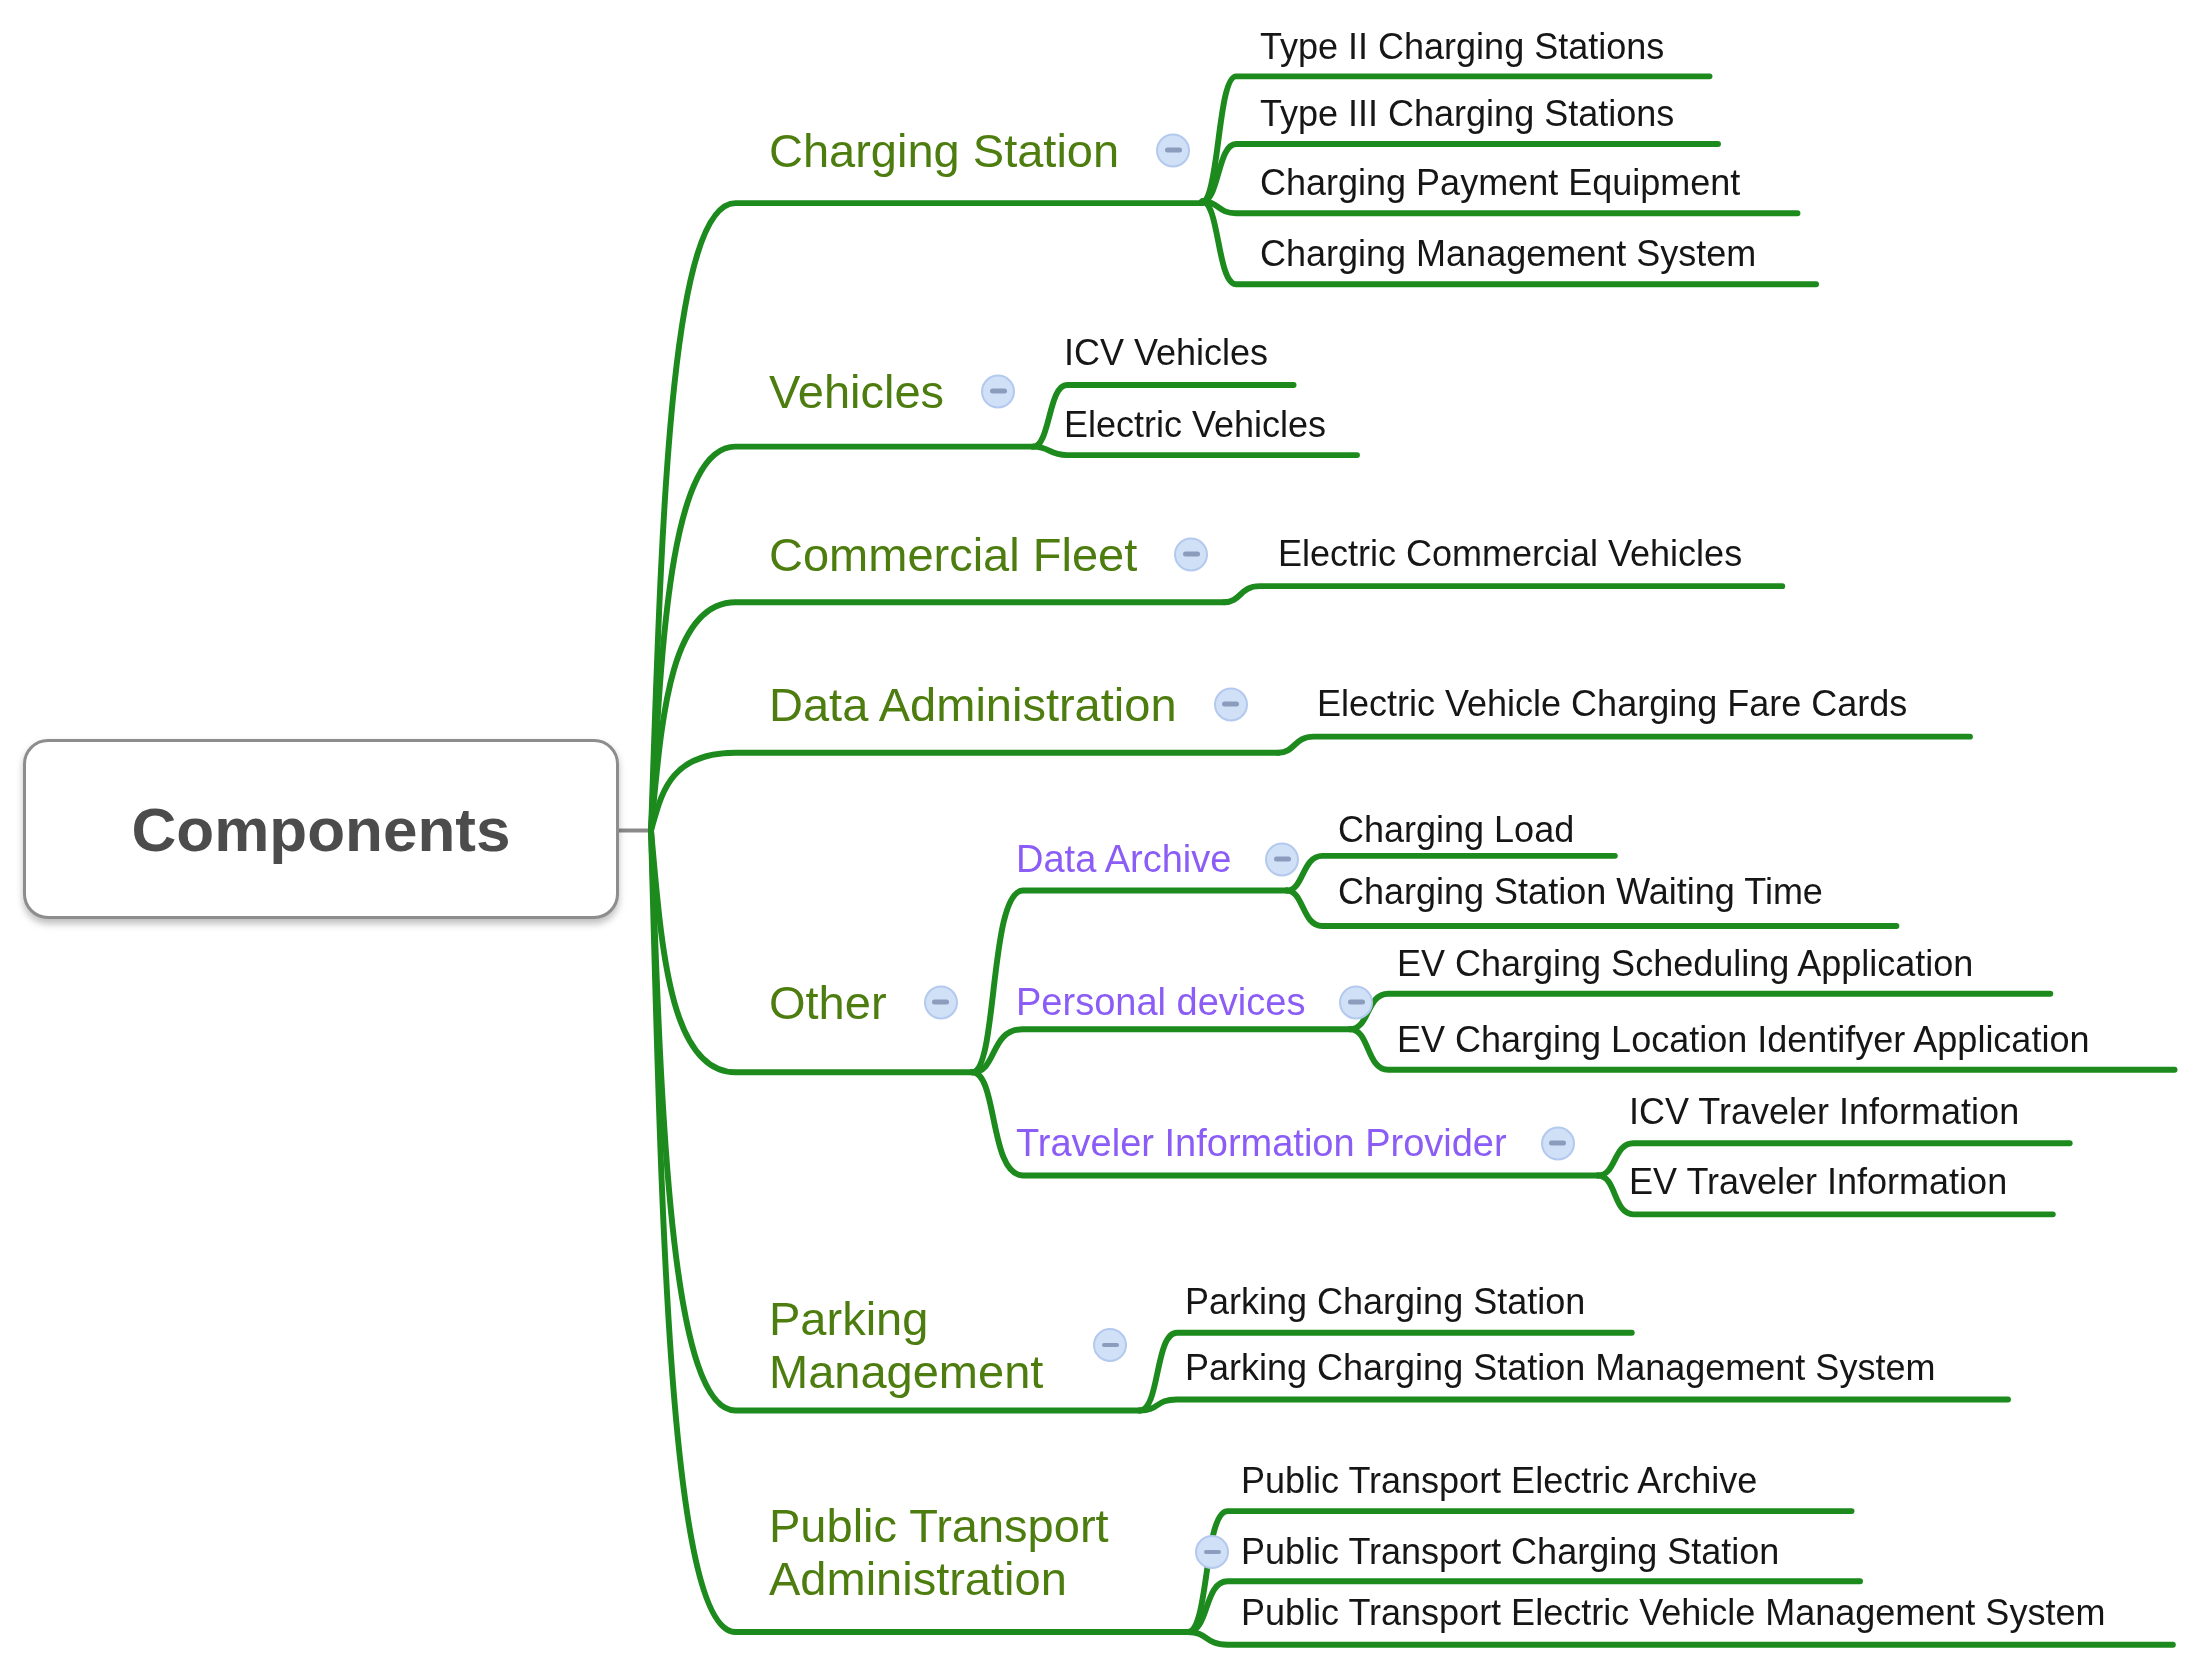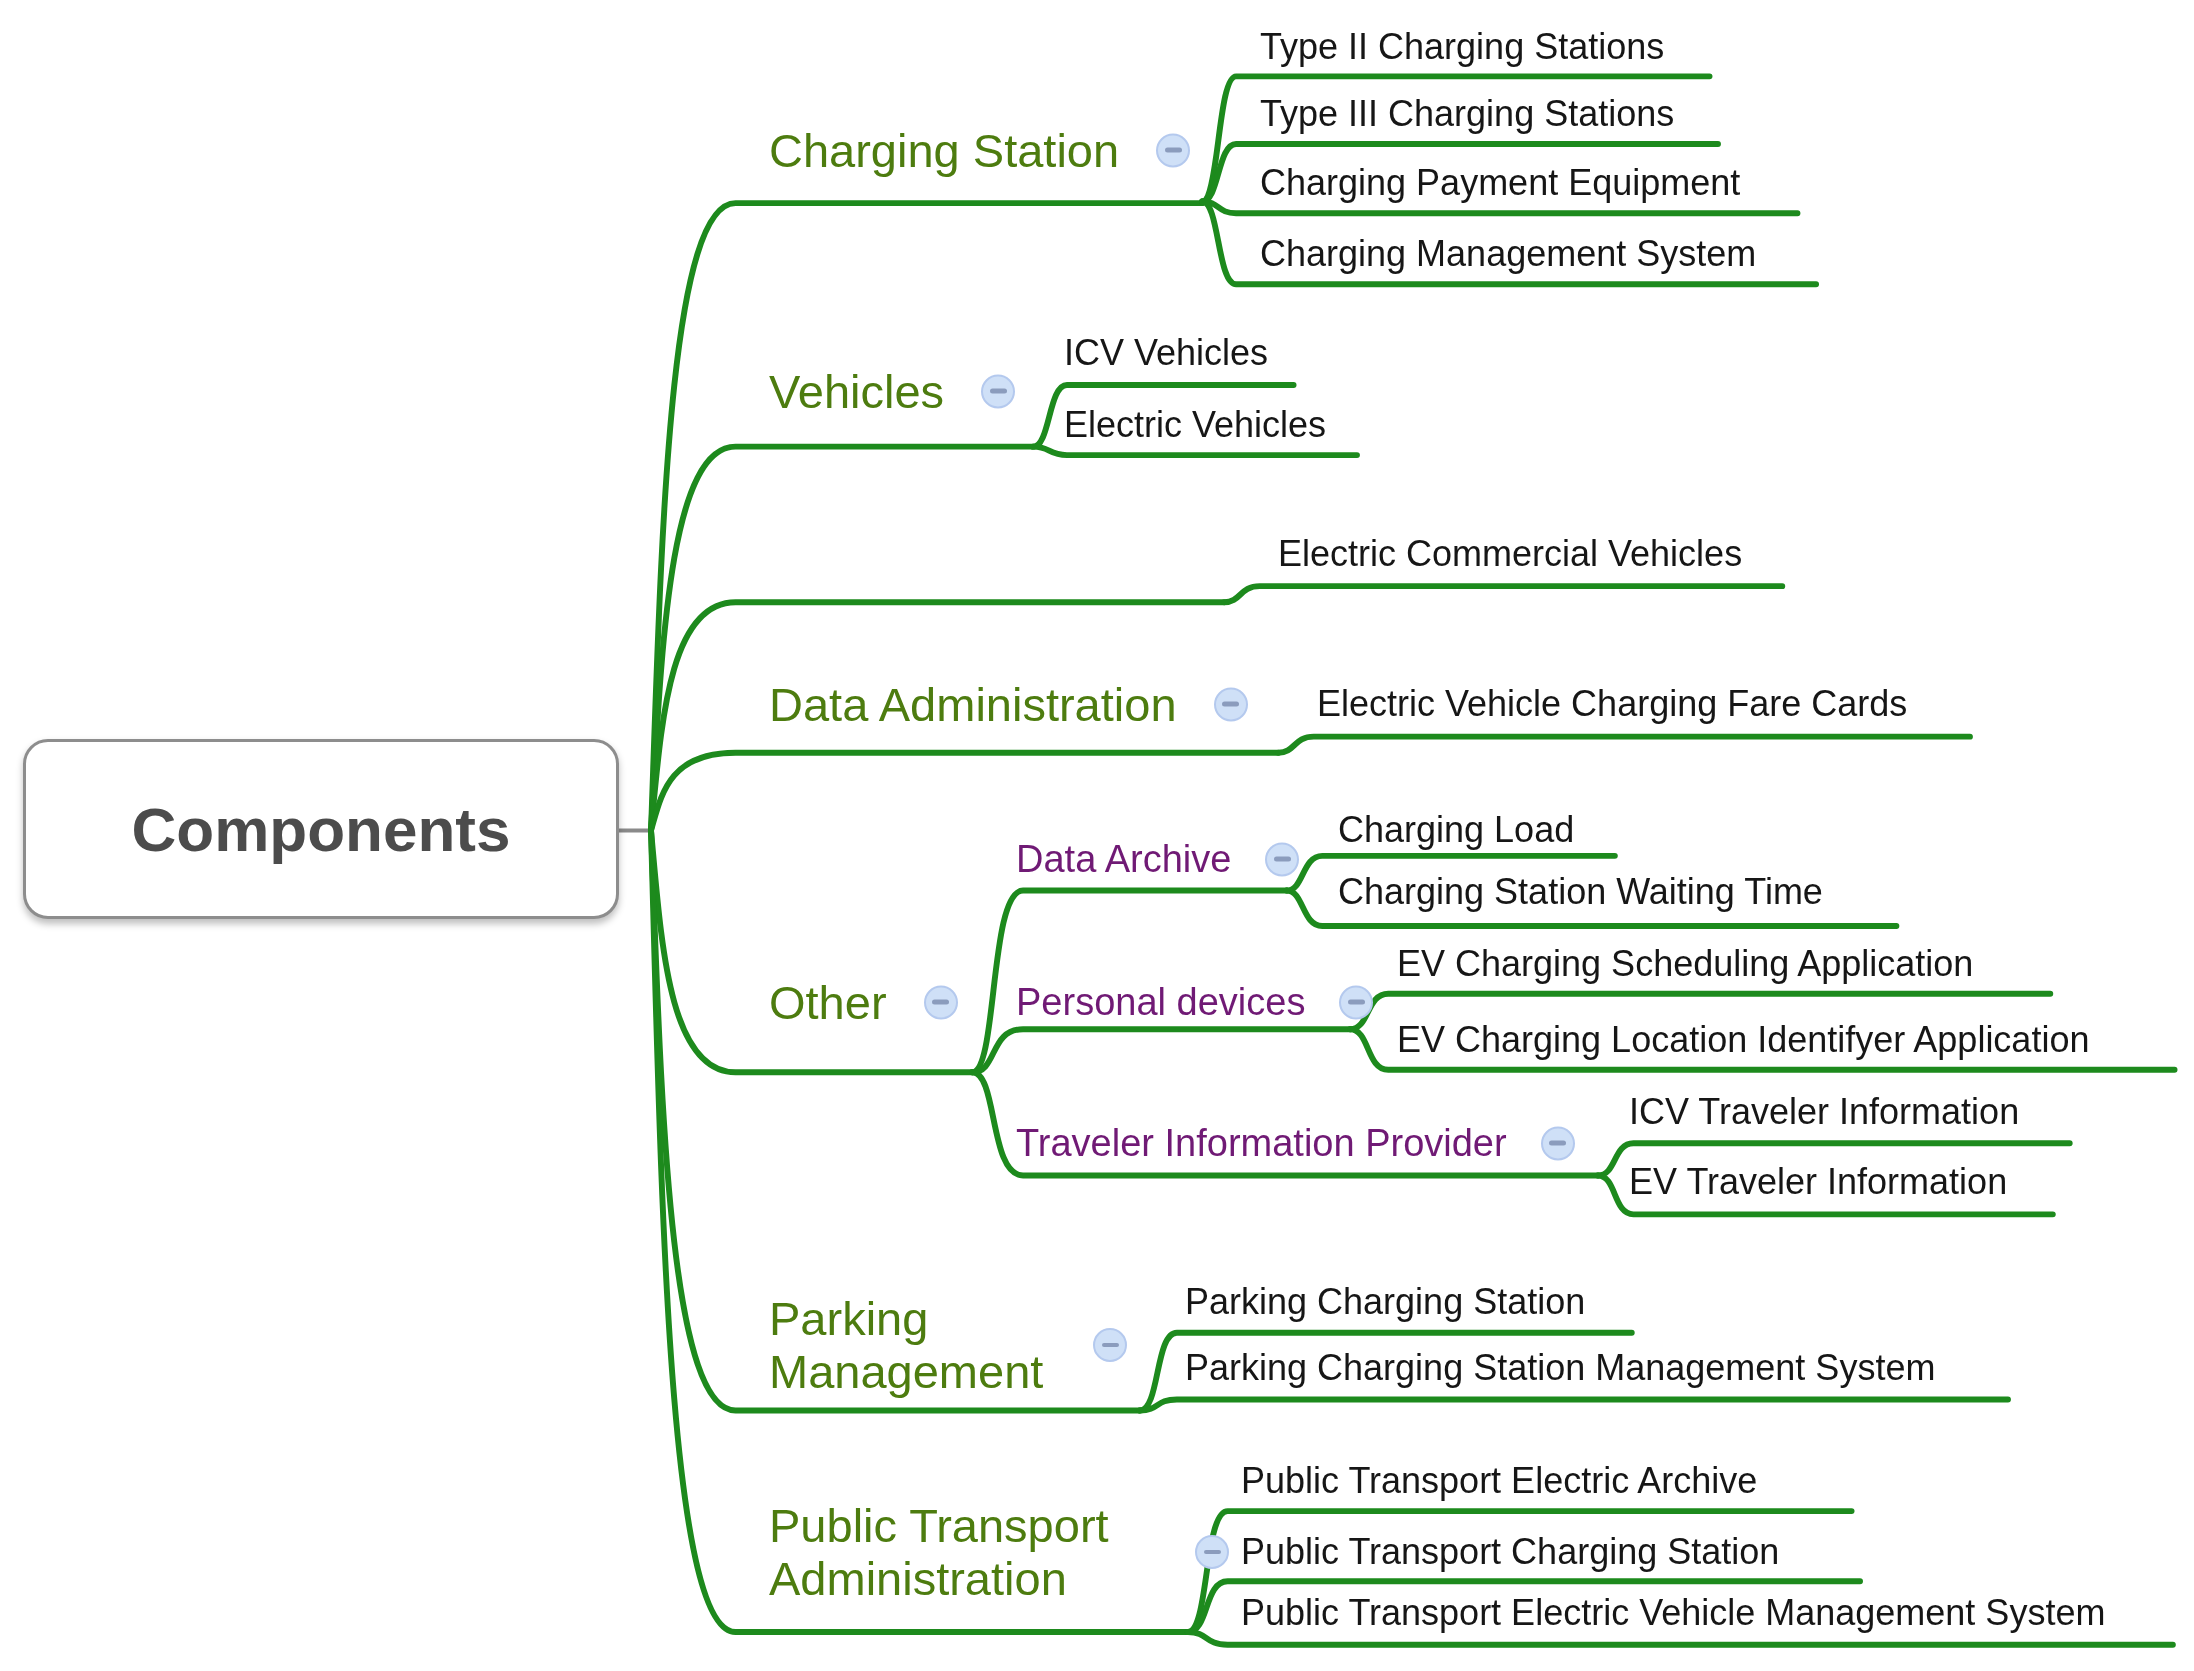--- a/index.html
+++ b/index.html
@@ -11,21 +11,21 @@
     font-family:"Liberation Sans", sans-serif;
   }
   #connector-svg{position:absolute;left:0;top:0;width:2194px;height:1672px;}
   .gl{fill:none;stroke:#1d8a1d;stroke-width:7;stroke-linecap:round;}
   .gray-stub{fill:none;stroke:#8a8a8a;stroke-width:5;stroke-linecap:butt;}
 
   .node{position:absolute;transform:translateY(-50%);white-space:nowrap;}
   .parent{display:flex;align-items:center;}
   .l1 .label{font-size:47px;color:#4d7c0f;line-height:53px;}
   .l1{gap:37px;}
-  .l2 .label{font-size:38px;color:#701a75;}
+  .l2 .label{font-size:38px;color:#8b5cf6;}
   .l2{gap:34px;}
   .leaf{font-size:36px;color:#161616;}
   .wrap .label{white-space:normal;}
   .b5 .label{width:287px;}
   .b6 .label{width:389px;}
 
   .minus{
     flex:0 0 auto;
     width:34px;height:34px;border-radius:50%;
     background:#cfe0f7;border:2.5px solid #b4c9ee;
@@ -102,20 +102,26 @@
     <span class="minus">
         <span class="bar"></span>
       </span>
   </div>
   <div class="node parent l1" style="left:769px;top:391px;">
     <span class="label">Vehicles</span>
     <span class="minus">
         <span class="bar"></span>
       </span>
   </div>
+  <div class="node parent l1" style="left:769px;top:554px;">
+    <span class="label">Commercial Fleet</span>
+    <span class="minus">
+        <span class="bar"></span>
+      </span>
+  </div>
   <div class="node parent l1" style="left:769px;top:704px;">
     <span class="label">Data Administration</span>
     <span class="minus">
         <span class="bar"></span>
       </span>
   </div>
   <div class="node parent l1" style="left:769px;top:1002px;">
     <span class="label">Other</span>
     <span class="minus">
         <span class="bar"></span>

